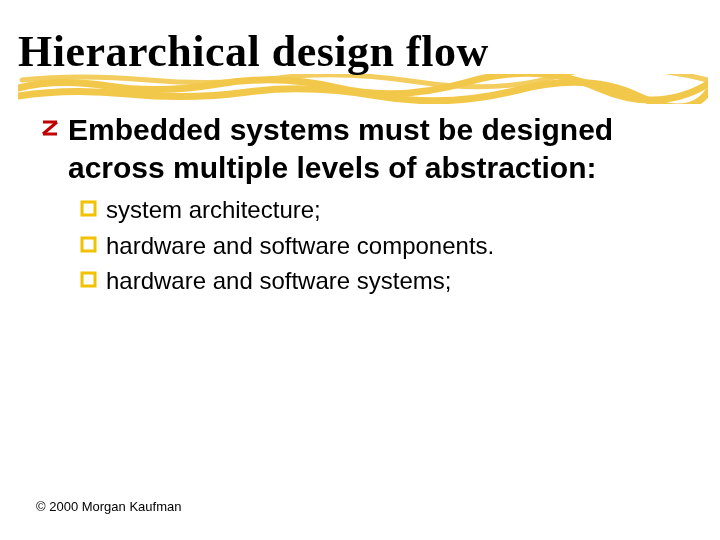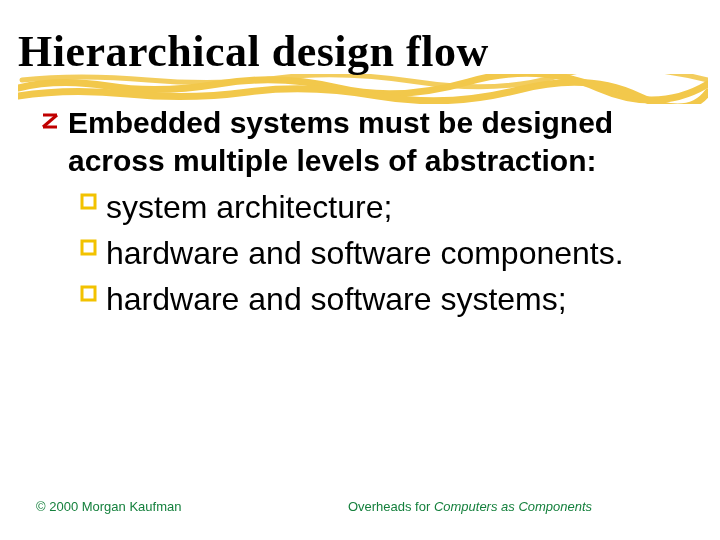--- a/index.html
+++ b/index.html
@@ -12,21 +12,21 @@
   }
   .slide {
     width: 720px;
     height: 540px;
     position: relative;
     padding: 28px 36px 0 12px;
   }
   .title-wrap {
     position: relative;
     padding-left: 6px;
-    margin-bottom: 28px;
+    margin-bottom: 35px;
   }
   .title {
     font-family: Georgia, "Times New Roman", serif;
     font-weight: 700;
     font-size: 44px;
     letter-spacing: 0.5px;
     line-height: 1.1;
     position: relative;
     z-index: 2;
   }
@@ -65,33 +65,33 @@
     display: flex;
     align-items: flex-start;
     margin-bottom: 4px;
   }
   .lvl2 .bullet {
     flex: 0 0 auto;
     margin-right: 8px;
     margin-top: 6px;
   }
   .lvl2 .text {
-    font-size: 32px;
+    font-size: 24px;
     line-height: 1.3;
   }
   .footer {
     position: absolute;
     left: 36px;
     bottom: 24px;
     width: 648px;
     display: flex;
     font-family: Arial, Helvetica, sans-serif;
     font-size: 13px;
     line-height: 1.3;
-    color: #15803d;
+    color: #000000;
   }
   .footer-left {
     width: 220px;
   }
   .footer-center {
     flex: 1;
     text-align: center;
   }
   .footer-center .ital { font-style: italic; }
 </style>
@@ -139,18 +139,15 @@
         </svg>
         <div class="text">hardware and software systems;</div>
       </div>
     </div>
 
 
   </div>
 
   <div class="footer">
     <div class="footer-left">© 2000 Morgan Kaufman</div>
-    <div class="footer-center">
-      <span>Overheads for </span><span class="ital">Computers as Components</span>
-    </div>
   </div>
 
 </div>
 
 </body></html>

